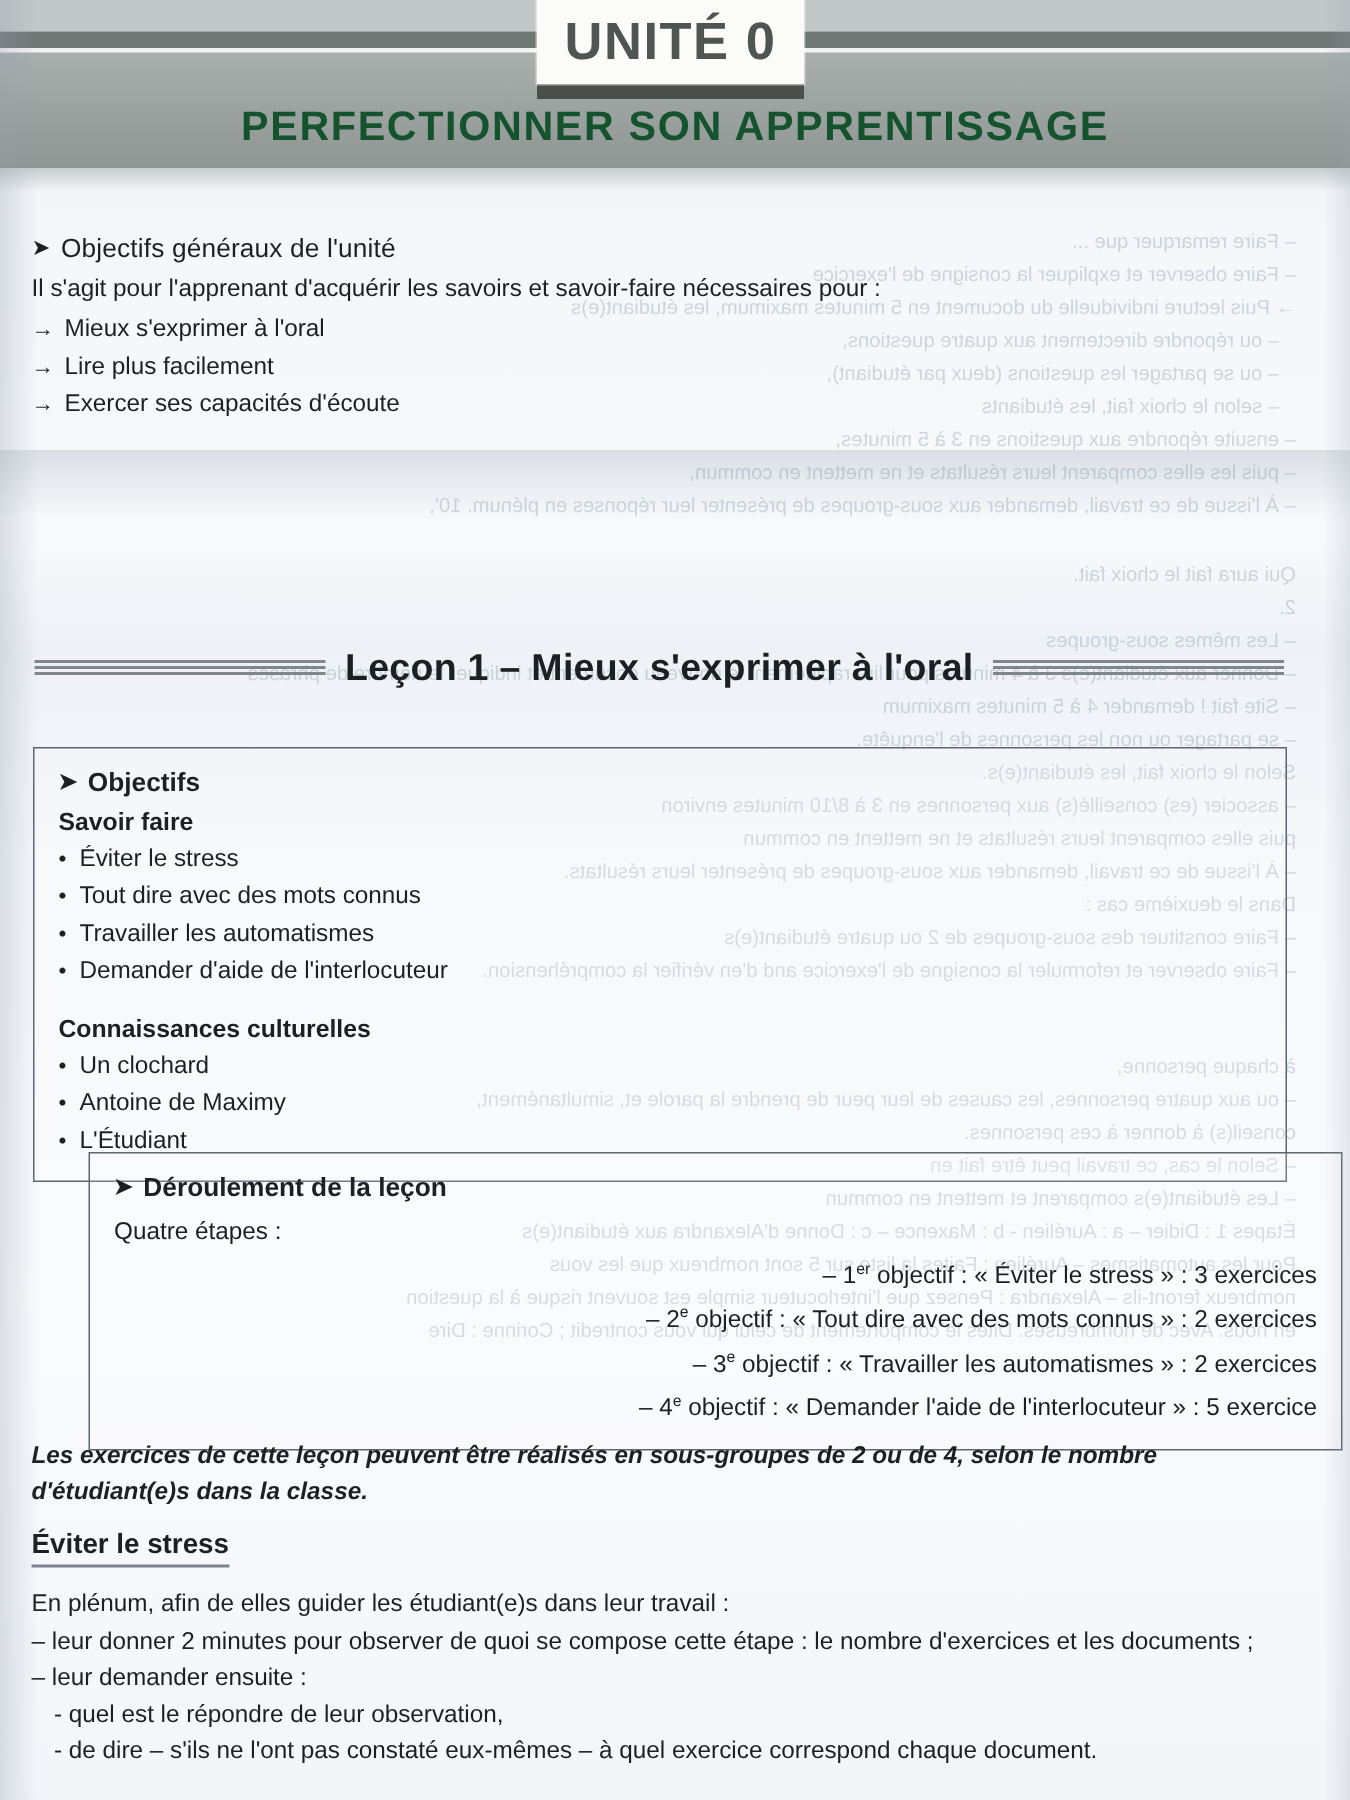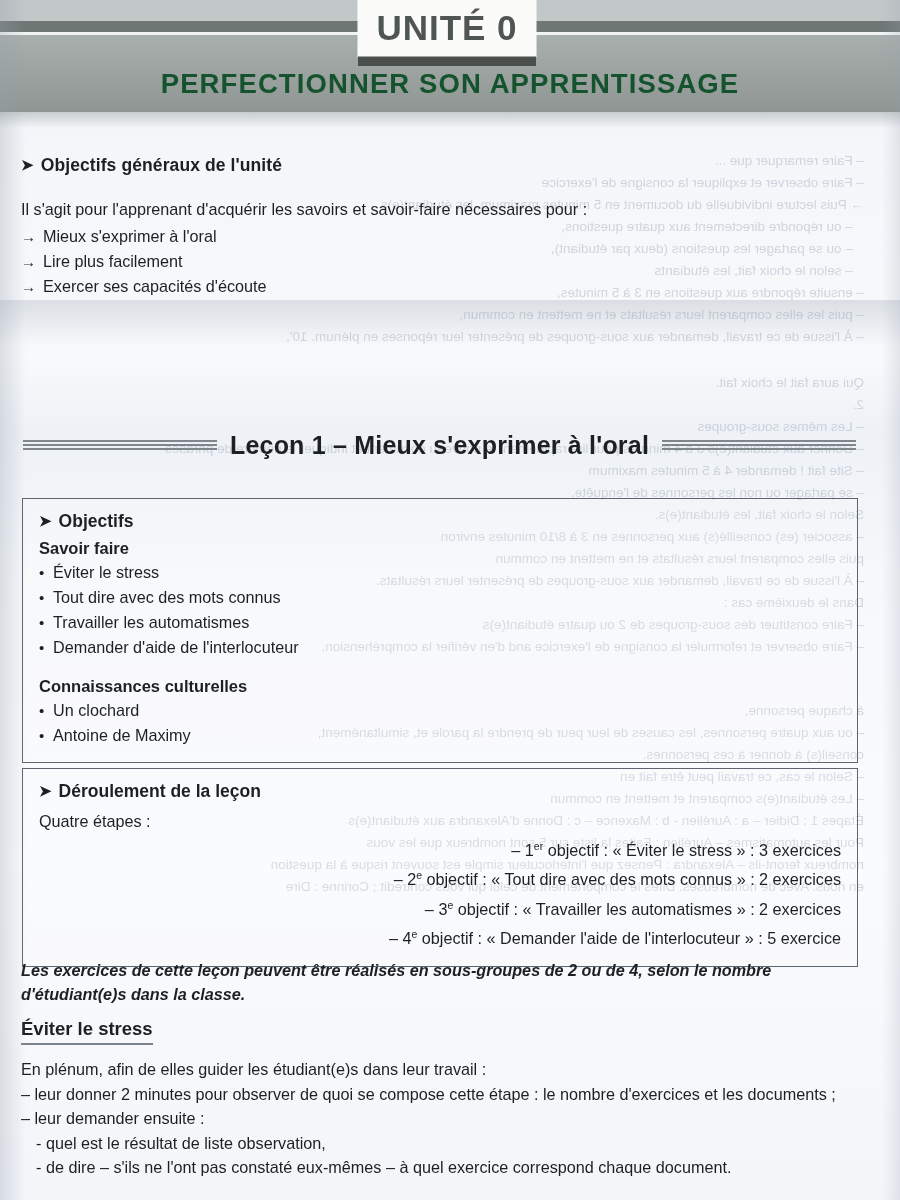--- a/index.html
+++ b/index.html
@@ -144,23 +144,23 @@
     vertical-align: 1px;
   }
 
   .sec-objgen {
     position: absolute;
     left: 21px;
     top: 155px;
     width: 700px;
   }
   .sec-objgen h2 {
-    margin: 0 0 22px 0;
+    margin: 0 0 5px 0;
     font-size: 17.5px;
-    font-weight: bold;
+    font-weight: normal;
     letter-spacing: .1px;
   }
   .sec-objgen p.lead {
     margin: 0 0 3px 0;
     font-size: 16.2px;
     line-height: 23px;
   }
   .sec-objgen ul {
     list-style: none;
     margin: 0;
@@ -262,21 +262,21 @@
     line-height: 25px;
     white-space: nowrap;
     text-align: right;
   }
   .box ul.dashes li sup {
     font-size: 10.5px;
     vertical-align: super;
   }
 
   #box-objectifs { top: 498px; }
-  #box-deroulement { top: 768px; }
+  #box-deroulement { top: 768px; margin-left: 37px; }
 
   
   .note-italic {
     position: absolute;
     left: 21px;
     width: 850px;
     top: 958px;
     font-size: 16.2px;
     font-style: italic;
     font-weight: bold;
@@ -404,20 +404,21 @@
           <li><span class="dot">•</span><span>Éviter le stress</span></li>
           <li><span class="dot">•</span><span>Tout dire avec des mots connus</span></li>
           <li><span class="dot">•</span><span>Travailler les automatismes</span></li>
           <li><span class="dot">•</span><span>Demander d'aide de l'interlocuteur</span></li>
         </ul>
 
         <h4 class="spaced">Connaissances culturelles</h4>
         <ul class="bullets">
           <li><span class="dot">•</span><span>Un clochard</span></li>
           <li><span class="dot">•</span><span>Antoine de Maximy</span></li>
+          <li><span class="dot">•</span><span>L'Étudiant</span></li>
         </ul>
       </div>
     </div>
 
     <div class="box" id="box-deroulement">
       <div class="box-inner">
         <h3>
           <span class="arrow-head">➤</span><span>Déroulement de la leçon</span>
         </h3>
         <p class="plain">Quatre étapes :</p>
@@ -431,21 +432,21 @@
     </div>
 
     <div class="note-italic">Les exercices de cette leçon peuvent être réalisés en sous-groupes de 2 ou de 4, selon le nombre d'étudiant(e)s dans la classe.</div>
 
     <div class="sub-head">Éviter le stress</div>
 
     <div class="body-block">
       <p>En plénum, afin de elles guider les étudiant(e)s dans leur travail :</p>
       <p>– leur donner 2 minutes pour observer de quoi se compose cette étape : le nombre d'exercices et les documents ;</p>
       <p>– leur demander ensuite :</p>
-      <p class="sub">- quel est le résultat de liste observation,</p>
+      <p class="sub">- quel est le répondre de leur observation,</p>
       <p class="sub">- de dire – s'ils ne l'ont pas constaté eux-mêmes – à quel exercice correspond chaque document.</p>
     </div>
 
   </div>
 
   <div class="edge-shade-left"></div>
   <div class="edge-shade-right"></div>
 </div>
 
 </body></html>

